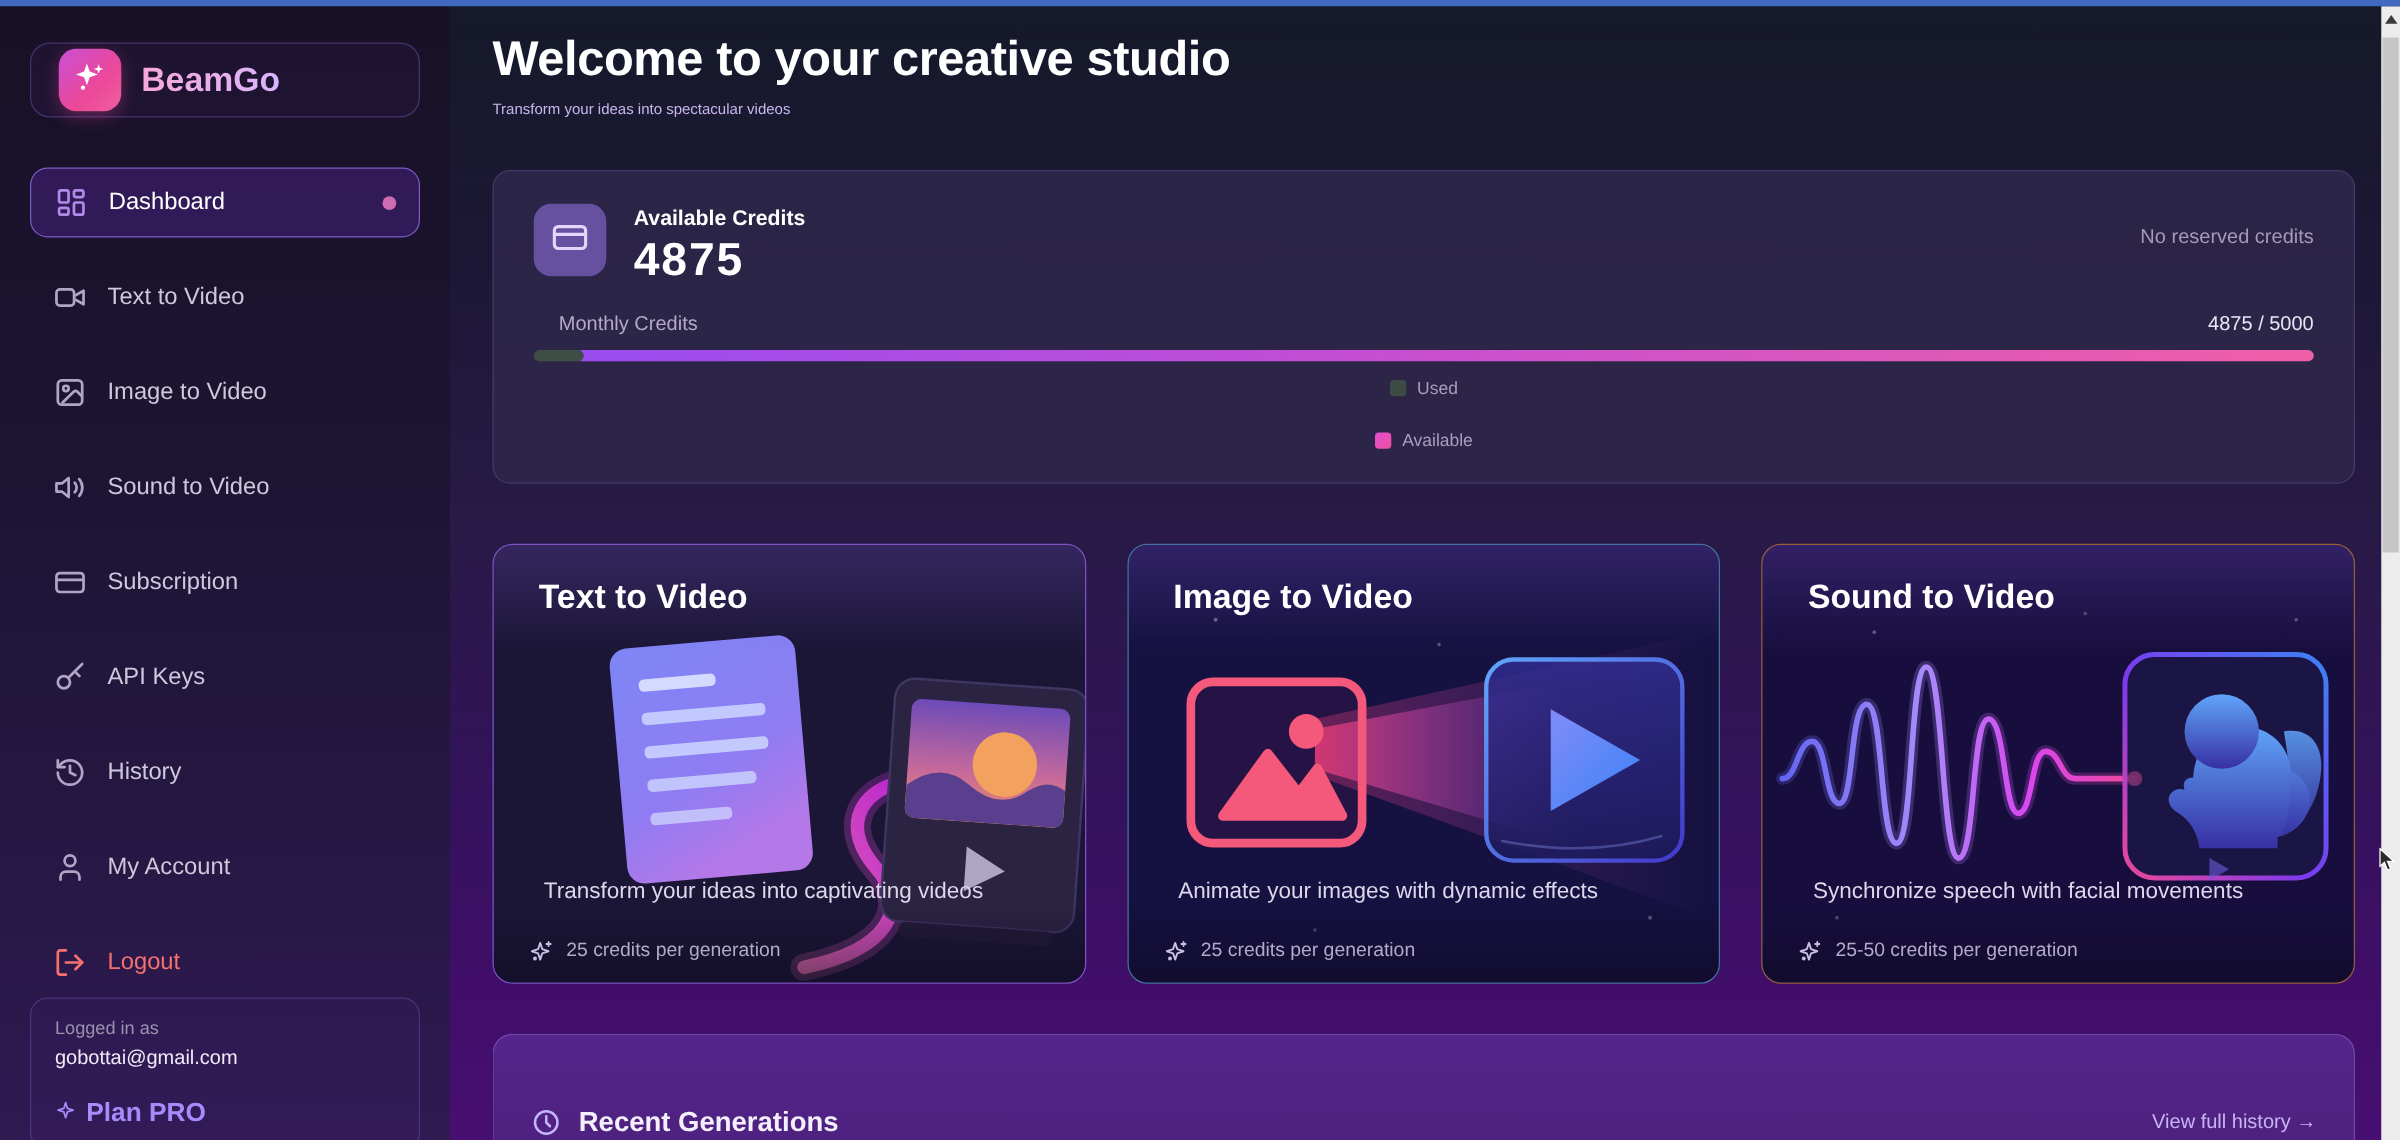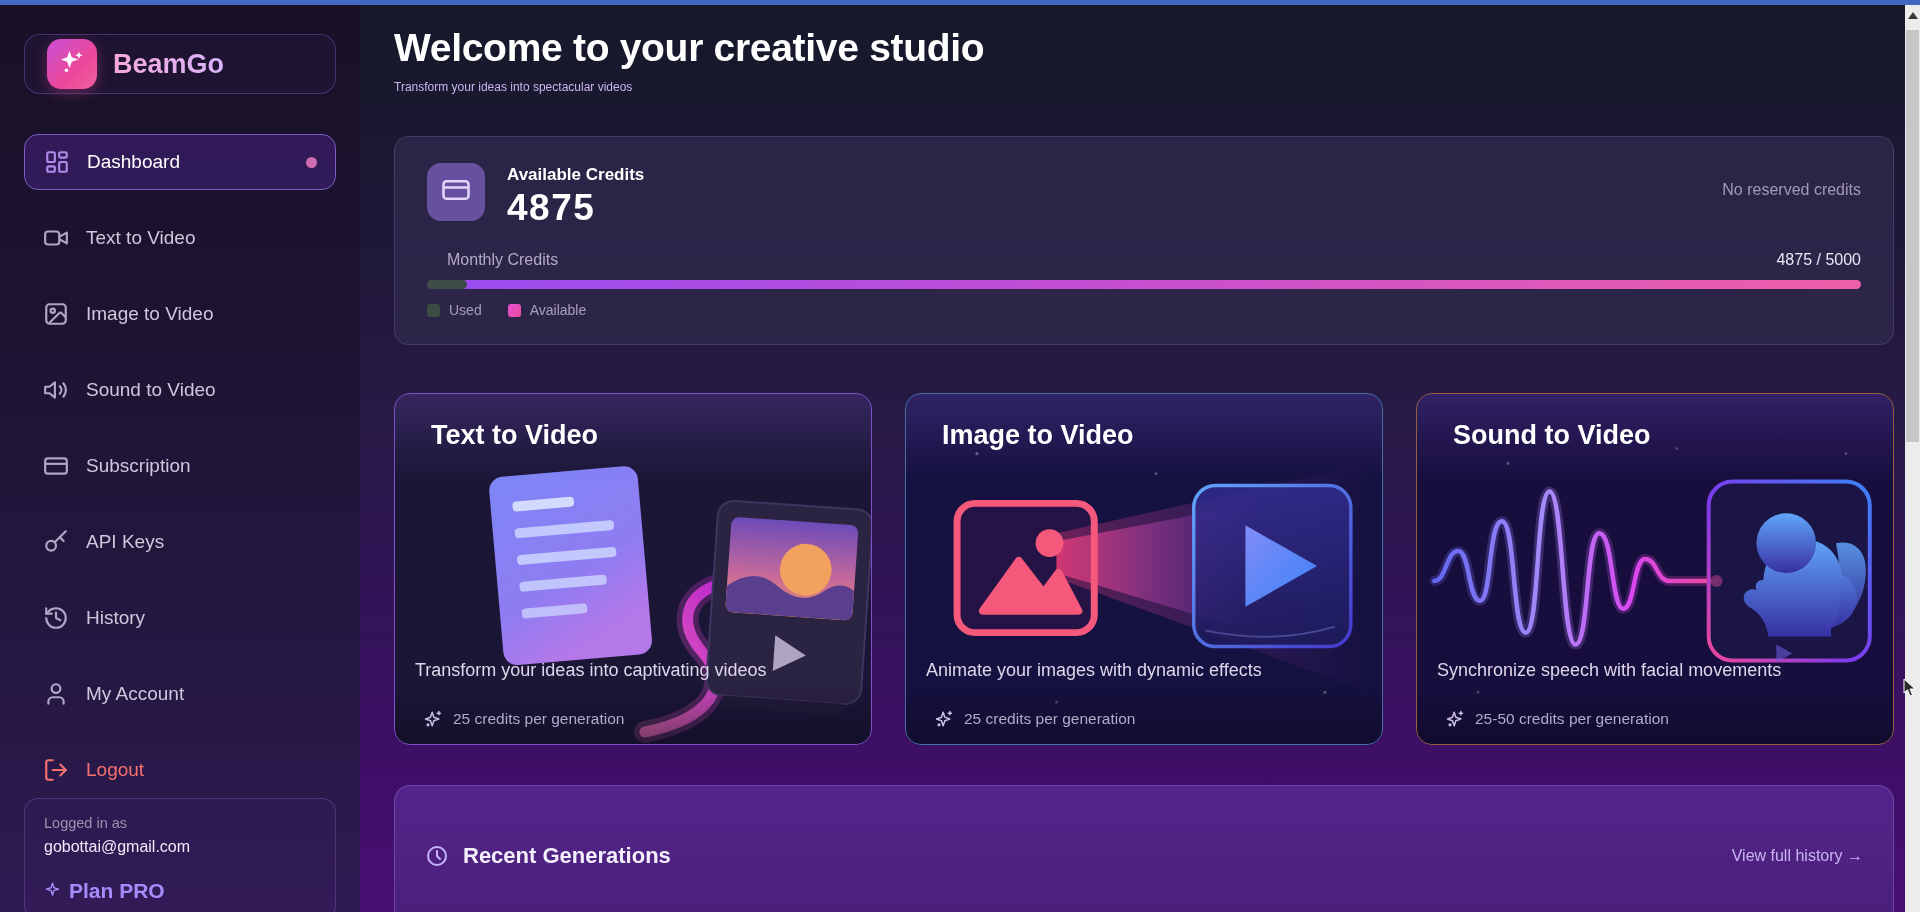--- a/index.html
+++ b/index.html
@@ -34,21 +34,21 @@
   .active-dot { position:absolute; right:18px; width:11px; height:11px; border-radius:50%; background:#cf6bb0; }
   .user-box { margin-top:auto; border:1px solid rgba(150,110,220,.30); border-radius:14px;
     padding:16px 19px; background:rgba(80,40,140,.10); }
   .user-box .muted { color:#9b92ae; font-size:14.5px; }
   .user-box .email { color:#f0ebf8; font-size:16px; margin-top:7px; }
   .user-box .plan { color:#a78bfa; font-size:21px; font-weight:bold; margin-top:23px;
     display:flex; align-items:center; gap:8px; }
 
   
   .main { flex:1; height:912px; position:relative; overflow:hidden;
-    padding:26px 26px 0 34px;
+    padding:26px 36px 0 34px;
     background:linear-gradient(180deg,#151929 0%,#1c1735 22%,#271a45 45%,#33135a 68%,#400e69 86%,#470f72 100%); }
   .page-title { color:#ffffff; font-size:39px; font-weight:bold; letter-spacing:-.3px; }
   .page-subtitle { color:#c9b6ee; font-size:12px; margin-top:10px; }
 
   
   .credits-card { margin-top:42px; background:rgba(46,39,74,.88); border:1px solid #453a68;
     border-radius:14px; padding:26px 32px 26px 32px; }
   .credits-top { display:flex; align-items:flex-start; }
   .credits-icon-box { width:58px; height:58px; border-radius:14px; background:#65519f;
     display:flex; align-items:center; justify-content:center; margin-right:22px; flex:none;
@@ -56,32 +56,32 @@
   .credits-label { color:#ffffff; font-size:17px; font-weight:bold; margin-top:2px; }
   .credits-value { color:#ffffff; font-size:37px; font-weight:bold; letter-spacing:1.5px; margin-top:2px; }
   .credits-reserved { margin-left:auto; color:#a39bb5; font-size:16px; margin-top:18px; }
   .credits-row2 { display:flex; justify-content:space-between; align-items:center; margin-top:22px; }
   .monthly-label { color:#b4aac8; font-size:16px;margin-left:20px; }
   .credits-ratio { color:#eae4f4; font-size:16px; }
   .progress-track { margin-top:11px; position:relative; height:9px; border-radius:5px; background:#3a3356; }
   .progress-used { position:absolute; left:0; top:0; bottom:0; border-radius:5px; background:#3e4e46; }
   .progress-available { position:absolute; top:0; bottom:0; right:0; border-radius:5px;
     background:linear-gradient(90deg,#9a4cf0 0%,#c44ed2 45%,#ef5fa8 100%); }
-  .legend { display:flex; align-items:center; gap:26px; margin-top:13px; }
+  .legend { display:flex; align-items:center; gap:26px; margin-top:13px;flex-direction:column; }
   .legend-item { display:flex; align-items:center; gap:9px; color:#a89fbd; font-size:14px; }
   .swatch { width:13px; height:13px; border-radius:3px; }
   .swatch.used { background:#3c4c44; }
   .swatch.avail { background:linear-gradient(135deg,#e24fd0,#ef4f9e); }
 
   
   .cards-row { display:flex; gap:33px; margin-top:48px; }
   .fcard { flex:1; height:352px; border-radius:16px; position:relative; overflow:hidden; cursor:pointer; }
   .fcard .illus { position:absolute; inset:0; width:100%; height:100%; }
   .fcard .ftitle { position:absolute; top:26px; left:36px; color:#ffffff; font-size:27px; font-weight:bold; z-index:3; }
-  .fcard .fdesc { position:absolute; left:20px; bottom:62px; width:88%; color:#ded7ec; font-size:18px; line-height:1.35; z-index:3; }
+  .fcard .fdesc { position:absolute; left:40px; bottom:62px; width:88%; color:#ded7ec; font-size:18px; line-height:1.35; z-index:3; }
   .fcard .fcredits { position:absolute; left:28px; bottom:15px; display:flex; align-items:center; gap:10px;
     color:#b3a9c9; font-size:15.5px; z-index:3; }
   .fcard .fcredits .sicon { color:#c9bfe0; display:flex; }
   .fcard .footer-shade { position:absolute; left:0; right:0; bottom:0; height:62px;
     background:linear-gradient(180deg,rgba(14,9,32,0),rgba(14,9,32,.55)); z-index:2; }
   .fcard .top-glow { position:absolute; left:0; right:0; top:0; height:86px;
     background:linear-gradient(180deg,rgba(120,80,200,.28),rgba(120,80,200,0)); z-index:1; }
   .fcard1 { border:1px solid #7c52c4; background:#1b1636; }
   .fcard2 { border:1px solid #44719f; background:#151140; }
   .fcard3 { border:1px solid #96603f; background:#170e3e; }

